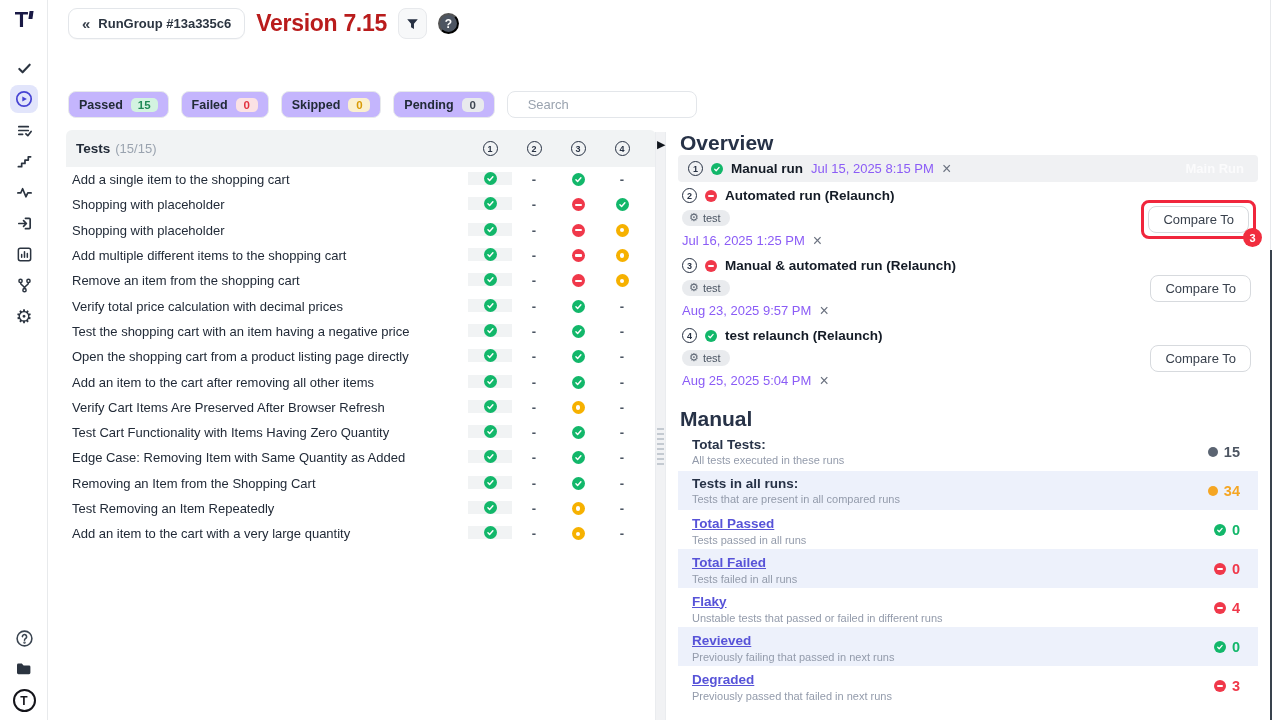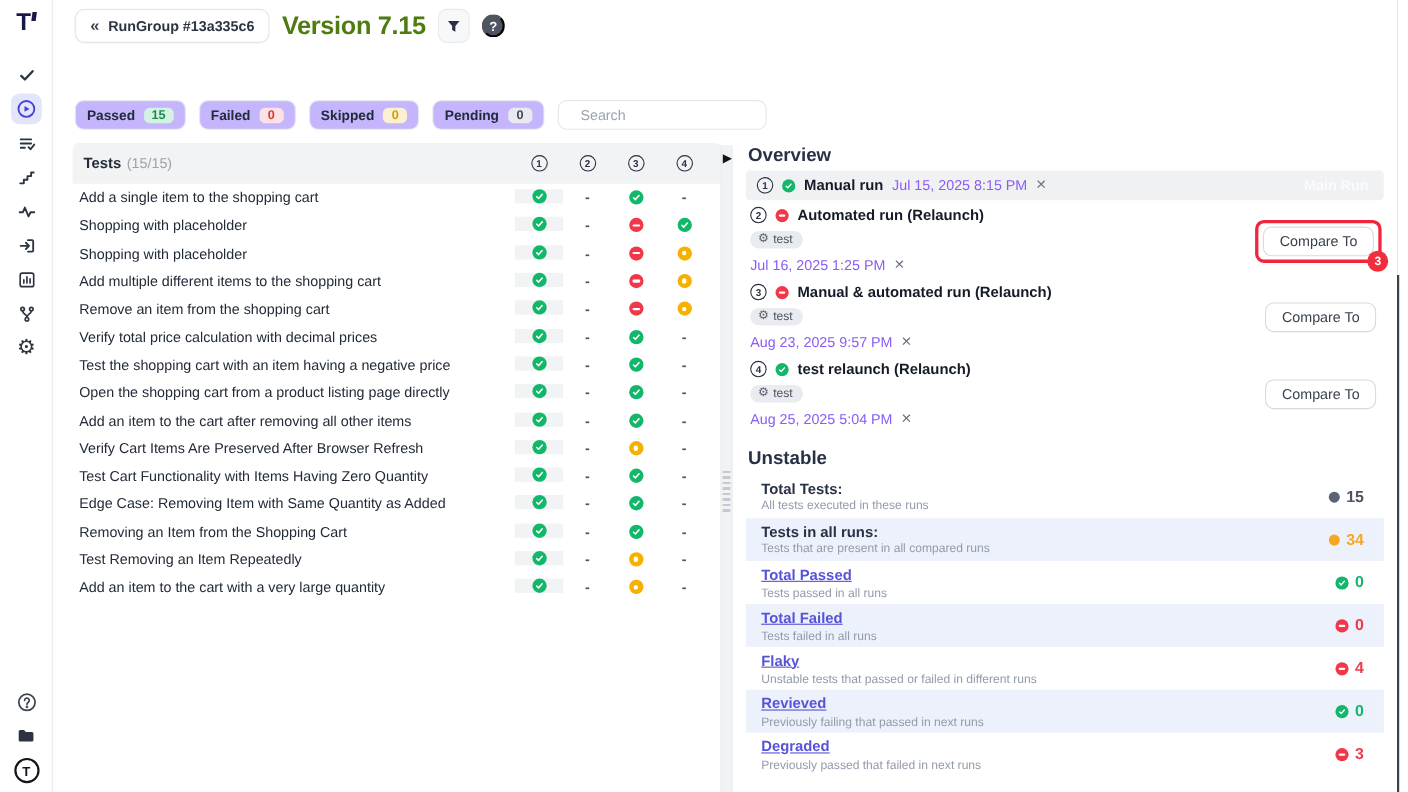--- a/index.html
+++ b/index.html
@@ -25,21 +25,21 @@
   .help-circ { width:22px; height:22px; display:flex; align-items:center; justify-content:center; color:#3a4450;}
   .avatar-circ { width:23px; height:23px; border:2px solid #14141a; border-radius:50%;
     display:flex; align-items:center; justify-content:center; font-weight:900; font-size:12px; color:#14141a;}
 
   
   .topbar { position:absolute; left:68px; top:8px; display:flex; align-items:center; gap:11px; }
   .back-btn { display:flex; align-items:center; gap:8px; height:31px; padding:0 13px;
     background:#fff; border:1px solid #e3e6ea; border-radius:9px; box-shadow:0 1px 1px rgba(0,0,0,.03);
     font-size:13px; font-weight:600; color:#2b3440; cursor:pointer; }
   .back-btn .chev { font-size:15px; color:#39414d; }
-  .page-title { font-size:23px; font-weight:800; color:#4d7c0f; letter-spacing:-0.3px; }
+  .page-title { font-size:23px; font-weight:800; color:#b91c1c; letter-spacing:-0.3px; }
   .funnel-btn { width:29px; height:31px; background:#f7f8f9; border:1px solid #e7e9ec;
     border-radius:8px; display:flex; align-items:center; justify-content:center; cursor:pointer; }
   .help-btn { width:21px; height:21px; border-radius:50%; background:#4d5562; color:#fff;
     font-size:12px; font-weight:700; display:flex; align-items:center; justify-content:center; cursor:pointer;}
 
   
   .chips-row { position:absolute; left:68px; top:91px; display:flex; align-items:center; gap:12px; }
   .chip { display:flex; align-items:center; gap:8px; height:27px; padding:0 10px;
     background:#c4b5fd; border:1px solid #e7e9ec; border-radius:8px; cursor:pointer;
     font-size:12.5px; font-weight:600; color:#222b38; }
@@ -79,21 +79,21 @@
   
   .divider-track { position:absolute; left:655px; top:132px; width:11px; height:588px;
     background:#f1f2f4; border-left:1px solid #eaecef; border-right:1px solid #eaecef; cursor:col-resize; }
   .divider-arrow { position:absolute; left:657px; top:139px; font-size:11px; color:#10151c;
     cursor:pointer; line-height:1; }
   .divider-grip { position:absolute; left:657px; top:428px; width:7px; height:40px;
     background:repeating-linear-gradient(to bottom,#c4cad1 0 2px,transparent 2px 5px); cursor:col-resize;}
 
   
   .right-pane { position:absolute; left:678px; top:125px; width:580px; }
-  .sec-heading { font-size:17px; font-weight:700; color:#273247; }
+  .sec-heading { font-size:21px; font-weight:700; color:#273247; }
   #overview-heading { position:absolute; left:2px; top:6px; }
   .runs { position:absolute; left:0; top:30px; width:580px; }
   .run-main { display:flex; align-items:center; gap:8px; height:27px; background:#f0f1f3;
     border-radius:4px; padding:0 10px; }
   .run-name { font-size:13.5px; font-weight:700; color:#141b26; white-space:nowrap; }
   .run-date { font-size:13px; color:#8b5cf6; white-space:nowrap; }
   .x-icon { font-size:16px; color:#6b7280; cursor:pointer; line-height:1; }
   .main-run-label { margin-left:auto; font-size:13px; font-weight:600; color:#fbfbfc; padding-right:4px;}
   .run-block { position:absolute; left:0; width:580px; height:62px; }
   .run-title { display:flex; align-items:center; gap:8px; padding-left:4px; }
@@ -713,21 +713,21 @@
               <span class="gear-sm">⚙</span>
               <span>test</span>
             </span></div>
           <div class="run-date-row">
             <span class="run-date">Aug 25, 2025 5:04 PM</span>
             <span class="x-icon">×</span>
           </div>
           <button class="compare-btn plain">Compare To</button>
         </div>
       </div>
-    <h2 class="sec-heading" id="summary-heading">Unstable</h2>
+    <h2 class="sec-heading" id="summary-heading">Manual</h2>
     <div class="summary-rows" id="summary-rows">
         <div class="sum-row">
           <div class="sum-left">
             <div class="sum-title">Total Tests:</div>
             <div class="sum-desc">All tests executed in these runs</div>
           </div>
           <div class="sum-val">
             <span class="mini-dot" style="background: rgb(91, 100, 114);"></span>
             <span class="num" style="color: rgb(77, 85, 98);">15</span>
           </div>

